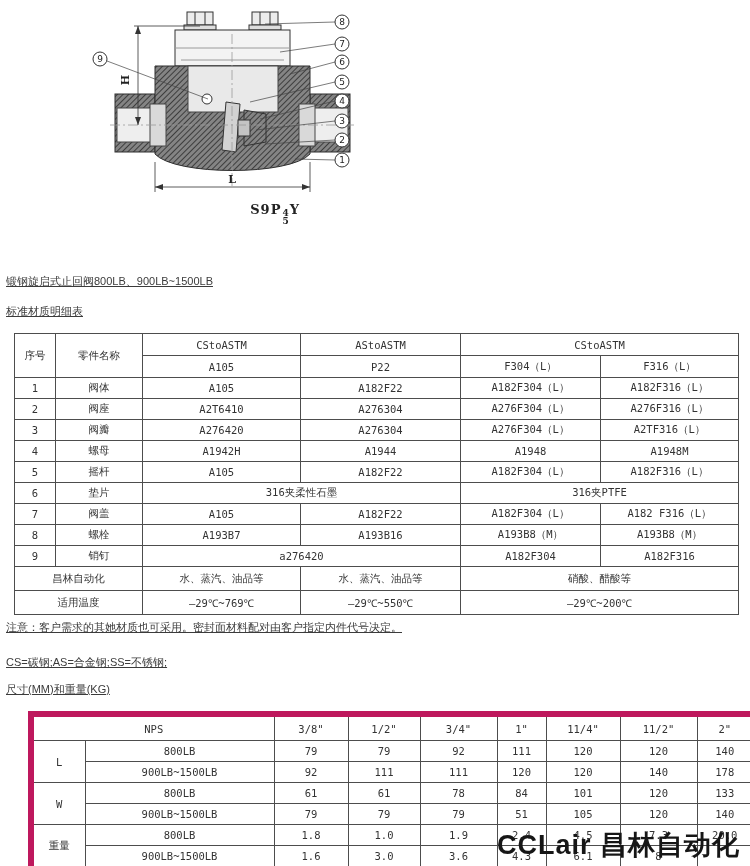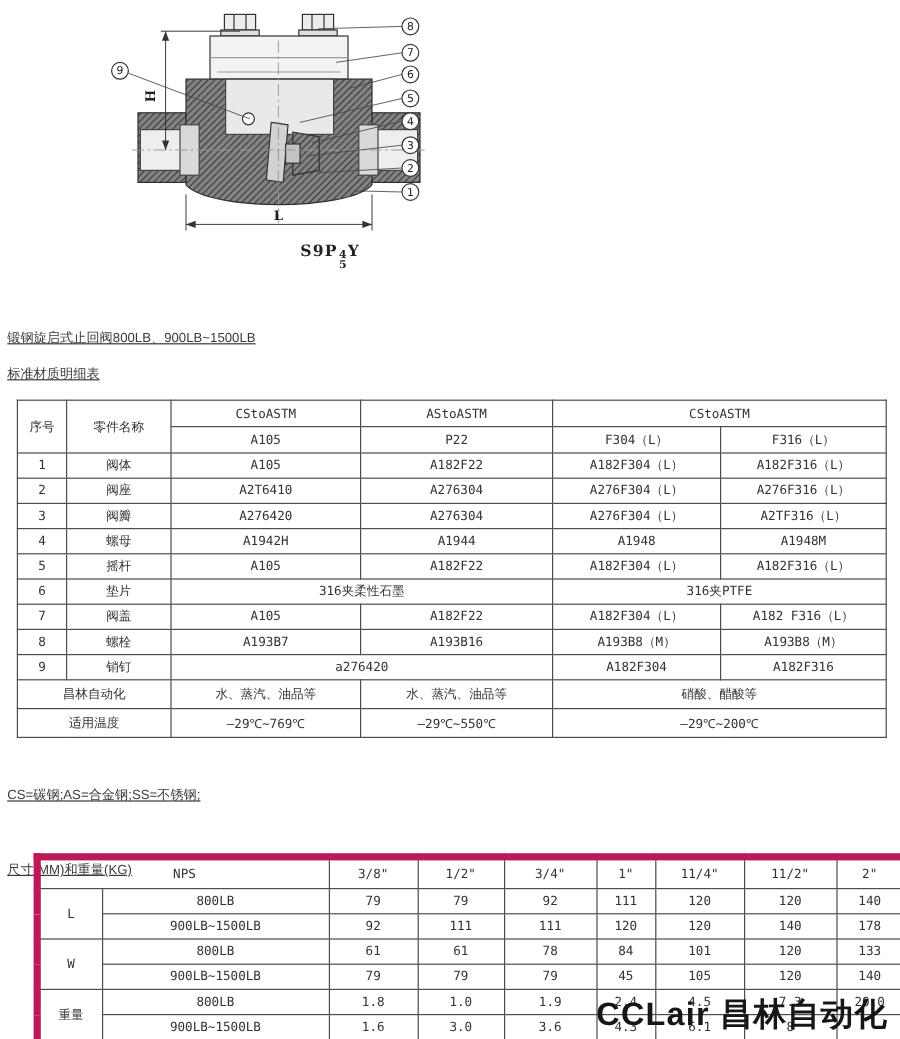--- a/index.html
+++ b/index.html
@@ -246,22 +246,23 @@
         </tr>
         <tr>
           <td colspan="2">适用温度</td>
           <td>—29℃~769℃</td>
           <td>—29℃~550℃</td>
           <td colspan="2">—29℃~200℃</td>
         </tr>
       </tbody>
   </table>
 
+  <div class="tline" style="top:620px">注意：客户需求的其她材质也可采用。密封面材料配对由客户指定内件代号决定。</div>
   <div class="tline" style="top:655px">CS=碳钢;AS=合金钢;SS=不锈钢;</div>
-  <div class="tline" style="top:717px">尺寸(MM)和重量(KG)</div>
+  <div class="tline" style="top:682px">尺寸(MM)和重量(KG)</div>
 
   <table id="size-table">
     <colgroup>
       <col style="width:54px">
         <col style="width:189px">
         <col style="width:74px">
         <col style="width:72px">
       <col style="width:77px">
         <col style="width:49px">
         <col style="width:74px">
@@ -309,21 +310,21 @@
           <td>84</td>
           <td>101</td>
           <td>120</td>
           <td>133</td>
         </tr>
         <tr>
           <td>900LB~1500LB</td>
           <td>79</td>
           <td>79</td>
           <td>79</td>
-          <td>45</td>
+          <td>51</td>
           <td>105</td>
           <td>120</td>
           <td>140</td>
         </tr>
         <tr>
           <td rowspan="2">重量</td>
           <td>800LB</td>
           <td>1.8</td>
           <td>1.0</td>
           <td>1.9</td>

